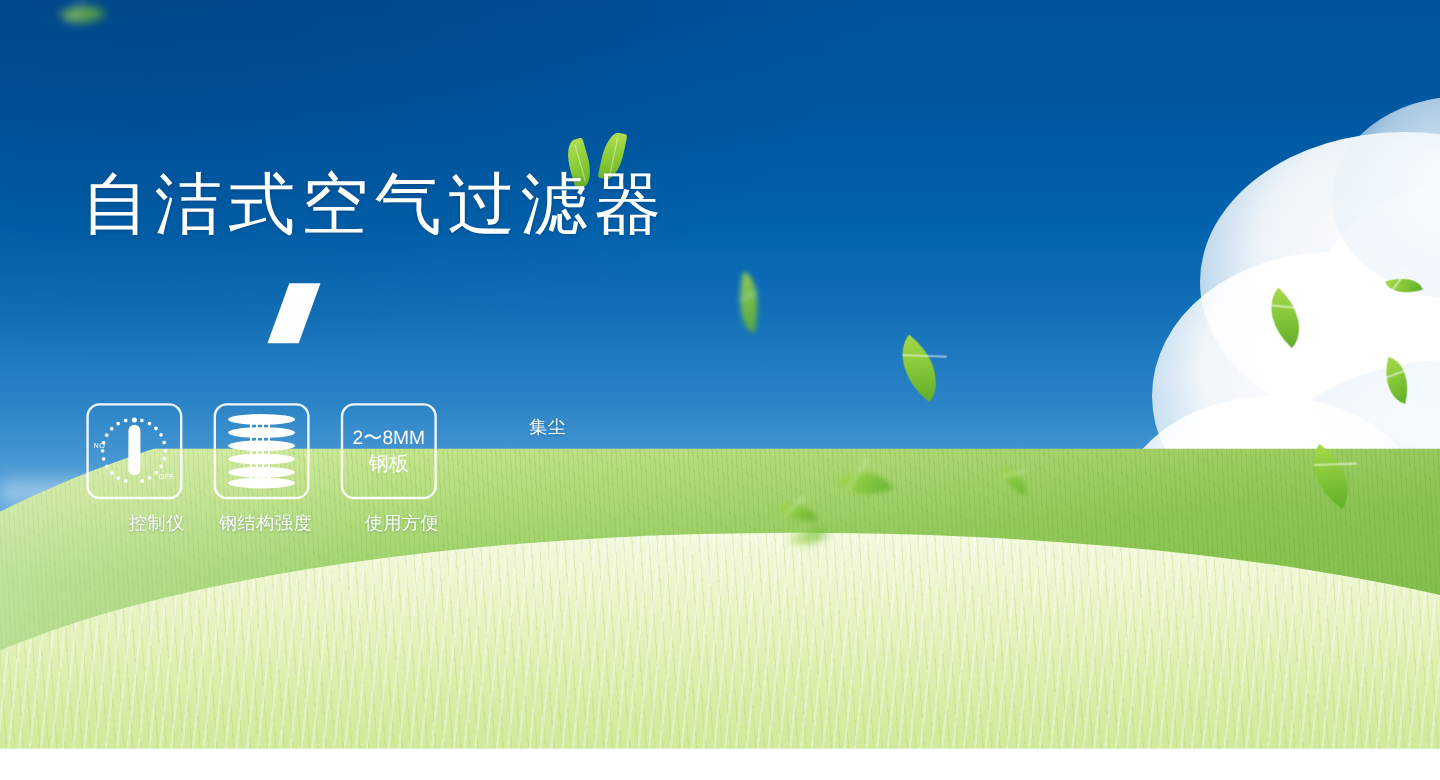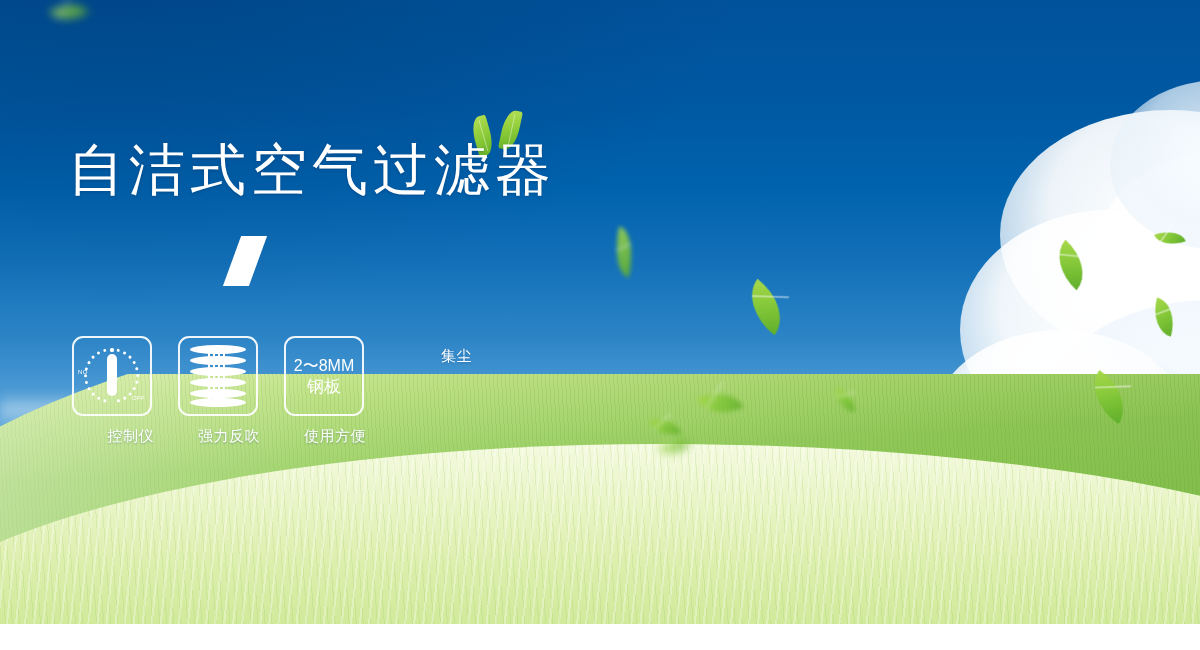--- a/index.html
+++ b/index.html
@@ -473,21 +473,21 @@
         <div class="filter-ico">
           <div class="shaft"></div>
           <div class="disc" style="top:0px;"></div>
           <div class="disc" style="top:11px;"></div>
           <div class="disc" style="top:22px;"></div>
           <div class="disc" style="top:33px;"></div>
           <div class="disc" style="top:44px;"></div>
           <div class="disc" style="top:53px;"></div>
         </div>
       </div>
-      <div class="feature-label">强力反吹</div>
+      <div class="feature-label">钢结构强度</div>
     </div>
 
     <div class="feature">
       <div class="feature-box">
         <div class="box-text">
           <div class="l1">2〜8MM</div>
           <div class="l2">钢板</div>
         </div>
       </div>
       <div class="feature-label">使用方便</div>

